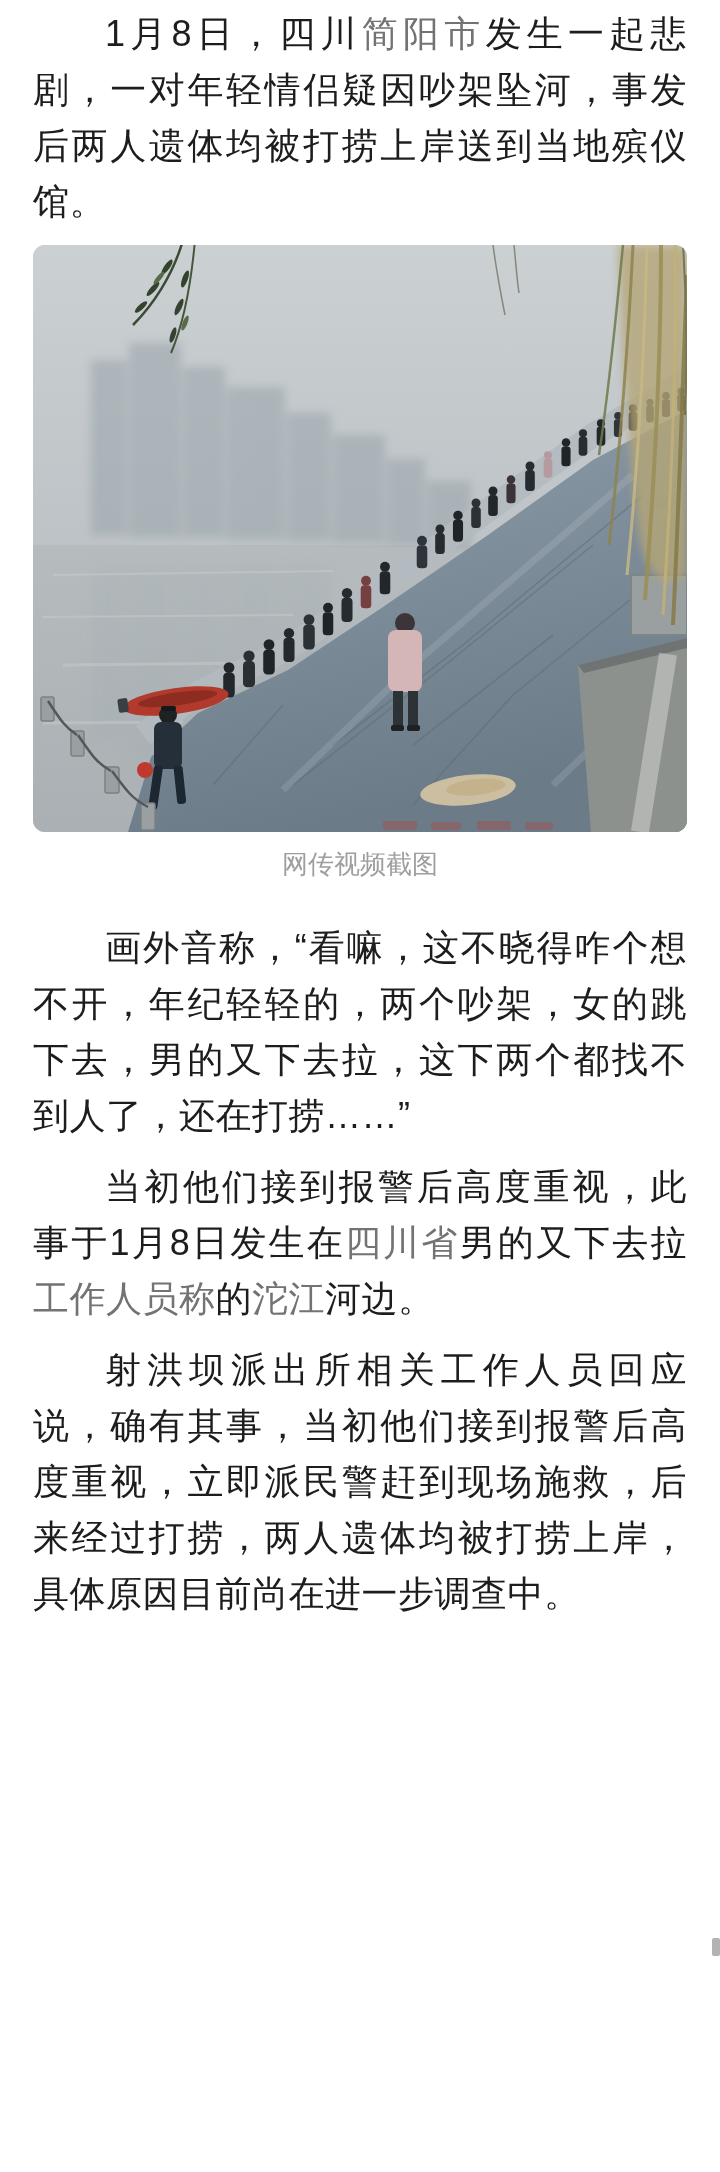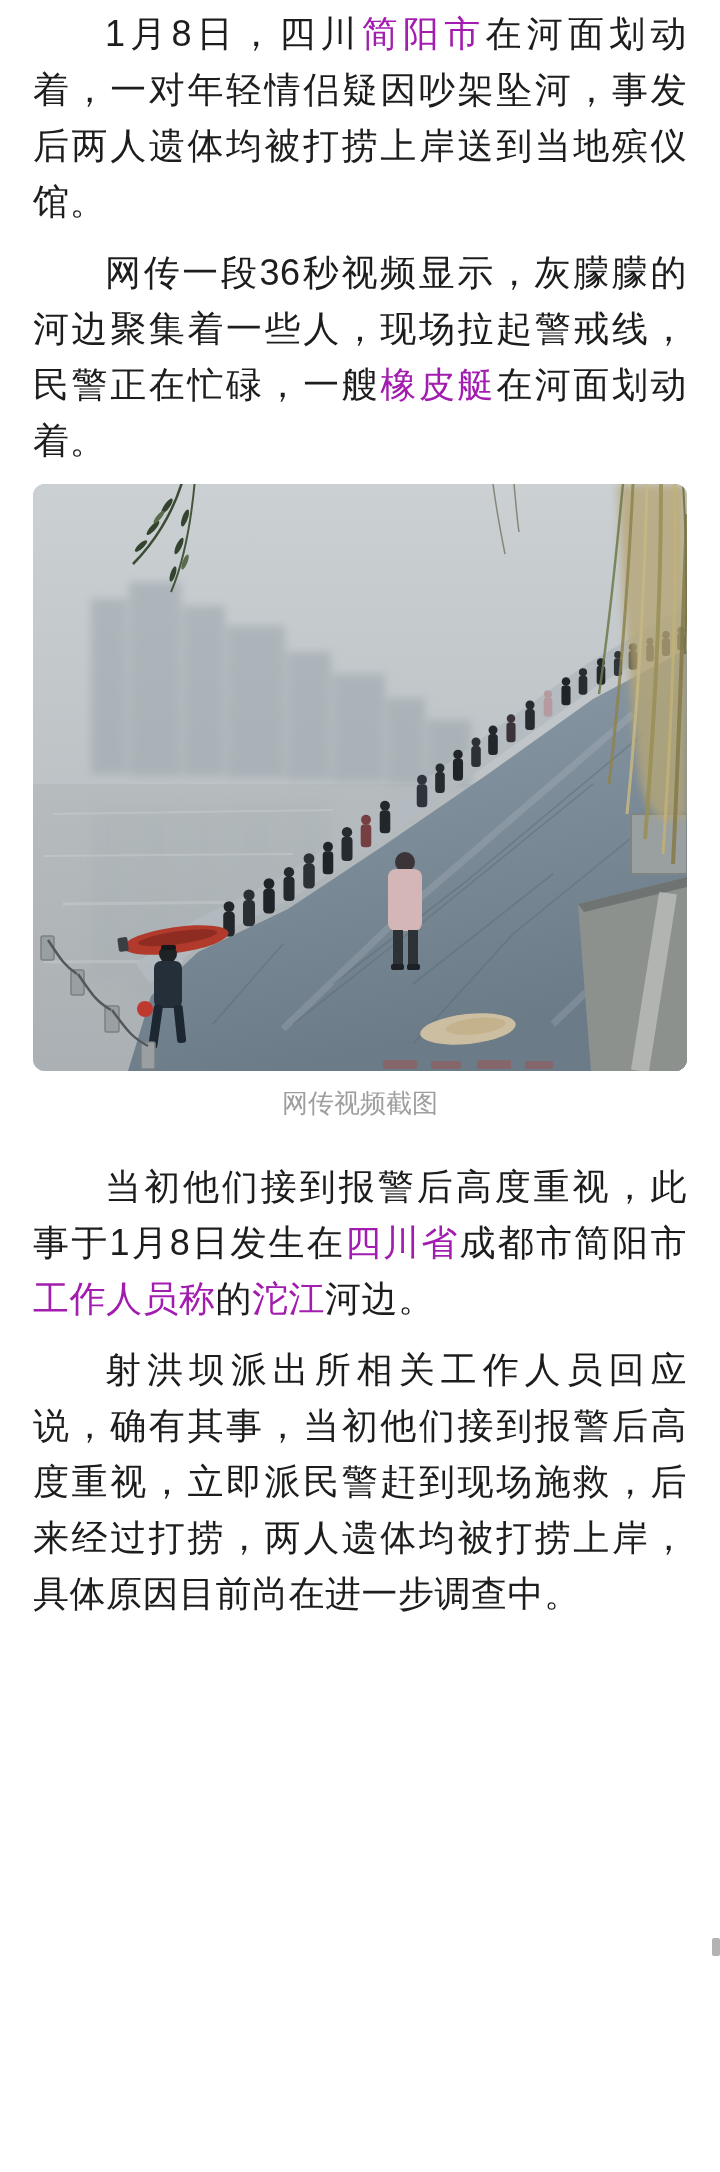--- a/index.html
+++ b/index.html
@@ -6,44 +6,43 @@
   body{
     width:720px;height:2172px;position:relative;overflow:hidden;
     background:#ffffff;color:#1d1d1f;
     font-family:"Liberation Sans","DejaVu Sans",sans-serif;
   }
   .content{padding:6px 33px 0;}
   p.body{
     font-size:36px;line-height:56px;margin:0 0 15px;
     text-indent:2em;text-align:justify;letter-spacing:.5px;
   }
-  a.link{color:#a21caf;text-decoration:none;cursor:pointer;}
+  a.link{color:#737373;text-decoration:none;cursor:pointer;}
   figure{margin:8px 0 0;}
   .photo{
     width:654px;height:587px;border-radius:12px;overflow:hidden;
     display:block;background:#c2c7ca;
   }
   .photo svg{display:block;}
   figcaption{
     text-align:center;font-size:26px;line-height:36px;color:#9e9e9e;
     margin:14px 0 38px;
   }
   .scrollbar-thumb{
     position:absolute;right:0;top:1938px;width:8px;height:18px;
     background:#b3b3b6;border-radius:2px;
   }
 </style>
 </head>
 <body>
 
 <div class="content">
 
-  <p class="body"><span>1月8日，四川</span><a class="link">简阳市</a><span>在河面划动着，一对年轻情侣疑因吵架坠河，事发后两人遗体均被打捞上岸送到当地殡仪馆。</span></p>
-
-  <p class="body"><span>网传一段36秒视频显示，灰朦朦的河边聚集着一些人，现场拉起警戒线，民警正在忙碌，一艘</span><a class="link">橡皮艇</a><span>在河面划动着。</span></p>
+  <p class="body"><span>1月8日，四川</span><a class="link">简阳市</a><span>发生一起悲剧，一对年轻情侣疑因吵架坠河，事发后两人遗体均被打捞上岸送到当地殡仪馆。</span></p>
+
 
   <figure>
     <div class="photo">
       <svg width="654" height="587" viewBox="0 0 654 587" xmlns="http://www.w3.org/2000/svg">
         <defs>
           <linearGradient id="sky" x1="0" y1="0" x2="0" y2="1">
             <stop offset="0" stop-color="#cbd0d3"></stop>
               <stop offset="1" stop-color="#bcc2c5"></stop>
           </linearGradient>
           <linearGradient id="water" x1="0" y1="0" x2="0" y2="1">
@@ -224,22 +223,23 @@
           <rect x="350" y="576" width="34" height="9" rx="2"></rect>
           <rect x="398" y="577" width="30" height="8" rx="2"></rect>
           <rect x="444" y="576" width="34" height="9" rx="2"></rect>
           <rect x="492" y="577" width="28" height="8" rx="2"></rect>
         </g>
       </svg>
     </div>
     <figcaption>网传视频截图</figcaption>
   </figure>
 
-
-  <p class="body"><span>当初他们接到报警后高度重视，此事于1月8日发生在</span><a class="link">四川省</a><span>成都市简阳市</span><a class="link">工作人员称</a><span>的</span><a class="link">沱江</a><span>河边。</span></p>
+  <p class="body"><span>画外音称，“看嘛，这不晓得咋个想不开，年纪轻轻的，两个吵架，女的跳下去，男的又下去拉，这下两个都找不到人了，还在打捞……”</span></p>
+
+  <p class="body"><span>当初他们接到报警后高度重视，此事于1月8日发生在</span><a class="link">四川省</a><span>男的又下去拉</span><a class="link">工作人员称</a><span>的</span><a class="link">沱江</a><span>河边。</span></p>
 
 
 
   <p class="body"><span>射洪坝派出所相关工作人员回应说，确有其事，当初他们接到报警后高度重视，立即派民警赶到现场施救，后来经过打捞，两人遗体均被打捞上岸，具体原因目前尚在进一步调查中。</span></p>
 
 </div>
 
 <div class="scrollbar-thumb"></div>
 
 </body></html>

